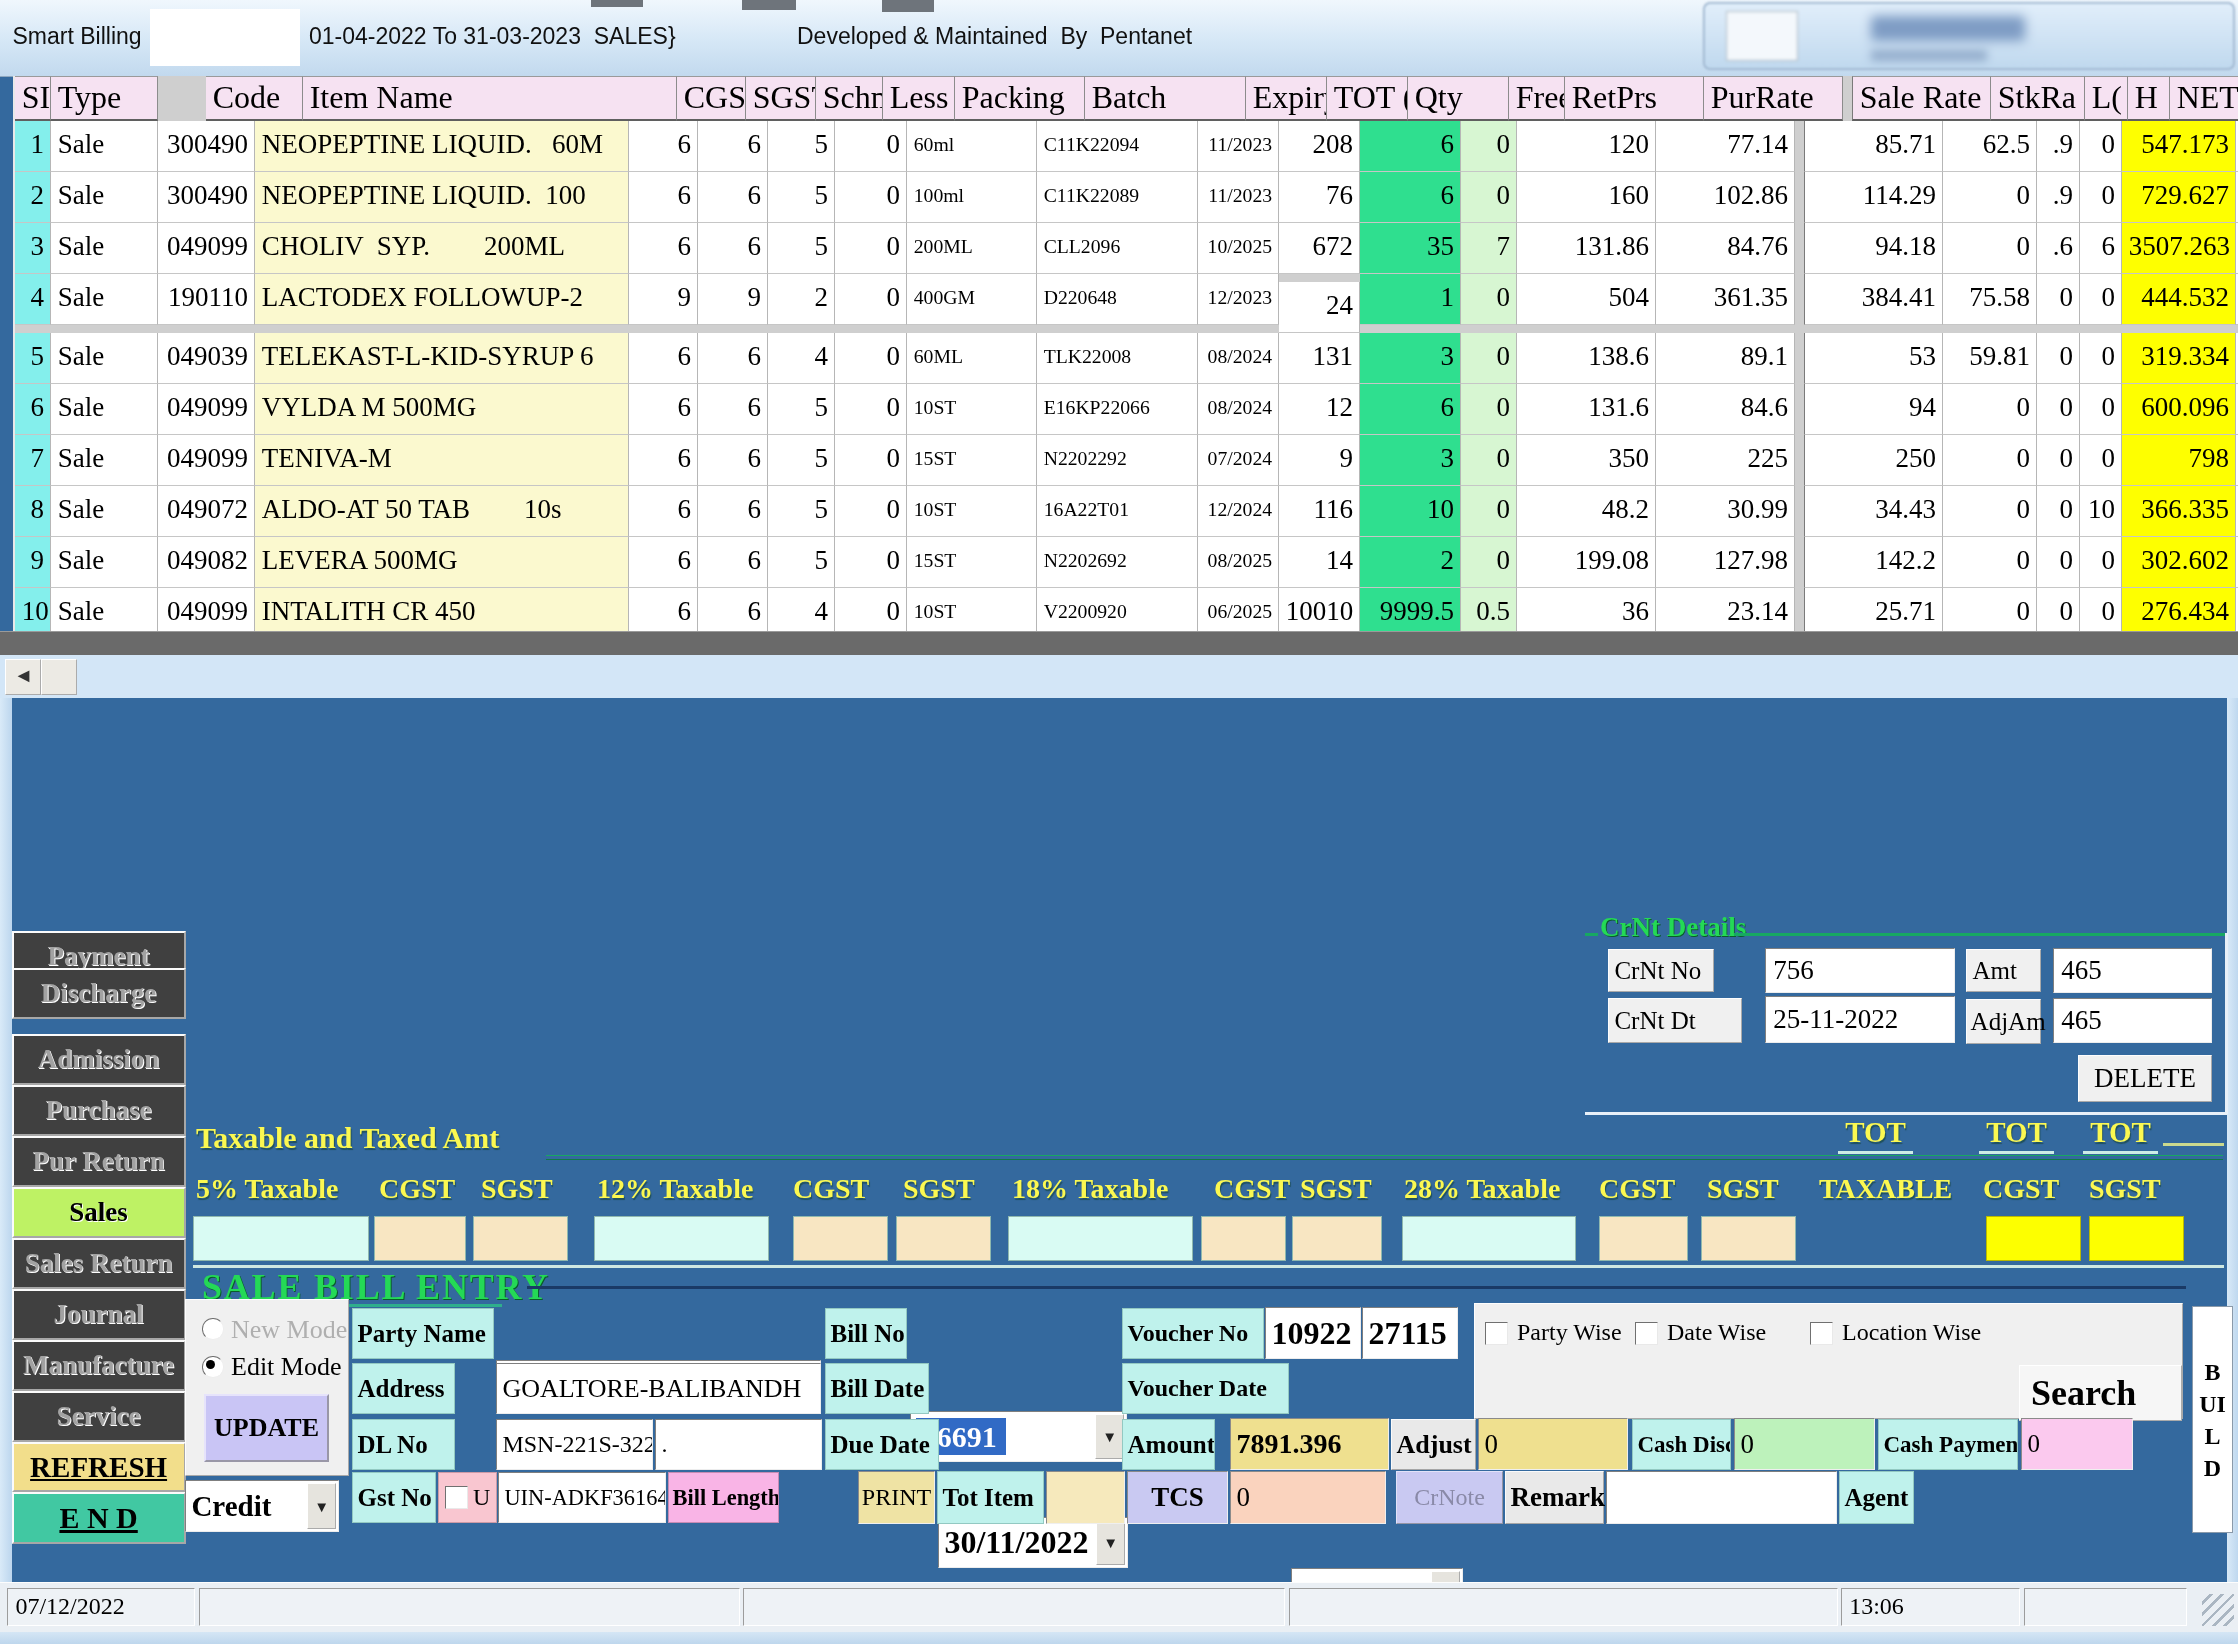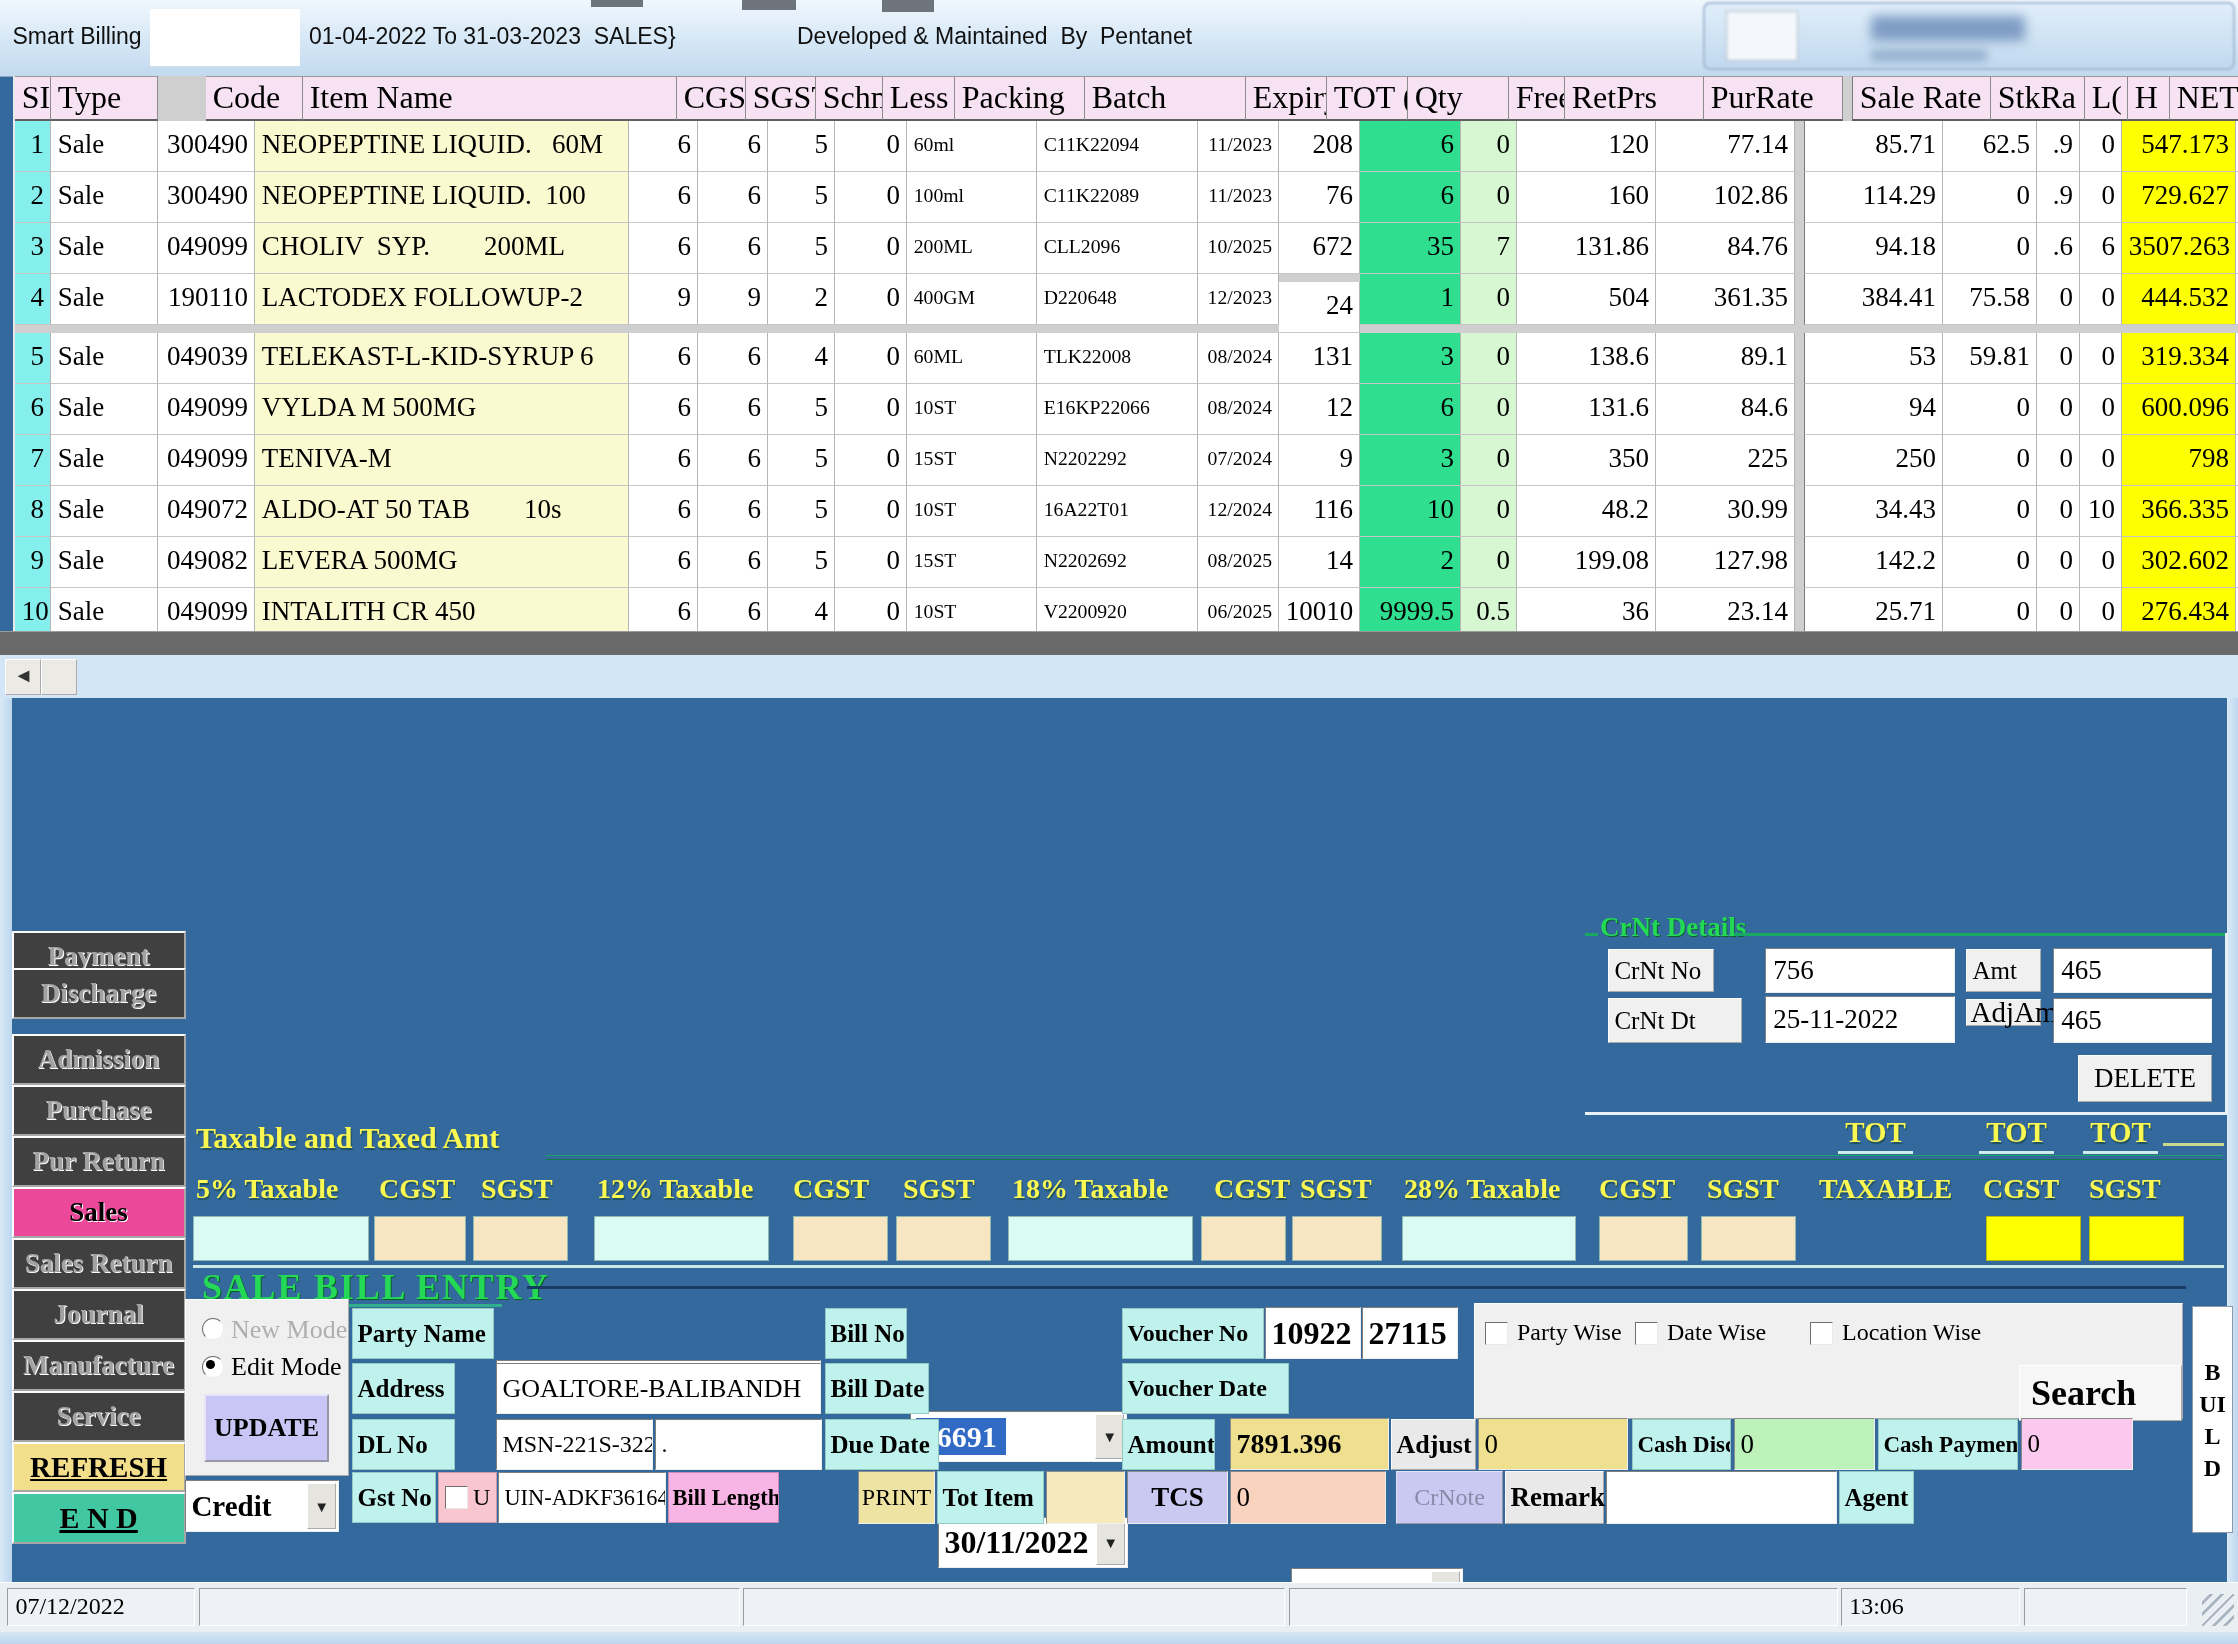--- a/index.html
+++ b/index.html
@@ -43,21 +43,21 @@
               box-sizing:border-box;text-align:center;font:19.7px/30px "Liberation Sans",sans-serif;color:#333;}
 
   
   .edge{position:absolute;background:linear-gradient(90deg,#D9EAF8,#BCD6EE);}
 
   
   .side-btn{position:absolute;left:11.6px;width:174px;height:51px;box-sizing:border-box;
             background:#404040;border:2.7px outset #FBFBFB;
             font-weight:bold;font-size:27px;display:flex;align-items:center;justify-content:center;
             color:#A2A2A2;text-shadow:0.9px 0.9px 0 #FFFFFF;cursor:default;}
-  .side-btn.active{color:#000;background:#ec4899;}
+  .side-btn.active{color:#000;background:#bef264;}
   .side-btn.refresh{background:#F2DE8B;color:#000;text-decoration:underline;text-shadow:none;font-size:29px;}
   .side-btn.endbtn{background:#41C8A2;color:#000;text-decoration:underline;text-shadow:none;font-size:30px;}
 
   
   .raised{background:#F0F0F0;border:1.8px outset #FDFDFD;box-sizing:border-box;}
   .sunken{background:#FFFFFF;border:1.8px solid;border-color:#7F7F7F #EDEDED #EDEDED #7F7F7F;box-sizing:border-box;}
   .abs{position:absolute;}
   .vcenter{display:flex;align-items:center;}
   .lbl{background:#BFF2EC;border:0.9px solid #93C9C2;box-sizing:border-box;font-weight:bold;font-size:25px;
        display:flex;align-items:center;padding-left:4.5px;white-space:pre;overflow:hidden;}
@@ -420,21 +420,21 @@
     <span class="abs grnhead" style="left:1600px;top:912px;font-size:27px">CrNt Details</span>
     <div class="abs" style="left:1734px;top:933px;width:493px;height:2.7px;background:#17A862"></div>
     <div class="abs" style="left:2225px;top:933px;width:2.7px;height:181px;background:#E8F0F8"></div>
     <div class="abs" style="left:1585px;top:1112px;width:642px;height:2.7px;background:#E8F0F8"></div>
     <div class="abs raised vcenter" style="left:1608px;top:949px;width:106px;height:43px;font-size:25px;padding-left:5.4px">CrNt No</div>
     <div class="abs sunken vcenter" style="left:1765px;top:948px;width:190px;height:45px;font-size:27px;padding-left:7.2px">756</div>
     <div class="abs raised vcenter" style="left:1966px;top:949px;width:75px;height:43px;font-size:25px;padding-left:5.4px">Amt</div>
     <div class="abs sunken vcenter" style="left:2053px;top:948px;width:159px;height:45px;font-size:27px;padding-left:7.2px">465</div>
     <div class="abs raised vcenter" style="left:1608px;top:998px;width:134px;height:45px;font-size:25px;padding-left:5.4px">CrNt Dt</div>
     <div class="abs sunken vcenter" style="left:1765px;top:996px;width:190px;height:47px;font-size:27px;padding-left:7.2px">25-11-2022</div>
-    <div class="abs raised vcenter" style="left:1966px;top:999px;width:75px;height:27px;font-size:29px;padding-left:3.6px">AdjAm</div>
+    <div class="abs raised vcenter" style="left:1966px;top:999px;width:75px;height:45px;font-size:25px;padding-left:3.6px">AdjAm</div>
     <div class="abs sunken vcenter" style="left:2053px;top:998px;width:159px;height:45px;font-size:27px;padding-left:7.2px">465</div>
     <div class="abs raised" style="left:2078px;top:1055px;width:134px;height:47px;font-size:27px;display:flex;align-items:center;justify-content:center">DELETE</div>
   </div>
 
   <div>
     <span class="abs ylw" style="left:196px;top:1121px;font-size:30px">Taxable and Taxed Amt</span>
     <div class="gline" style="left:546px;top:1155px;width:1677px"></div>
     <div id="totlabels">
         <span class="totlbl" style="left: 1838px; top: 1116px;">TOT</span>
         <span class="totlbl" style="left: 1979px; top: 1116px;">TOT</span>

